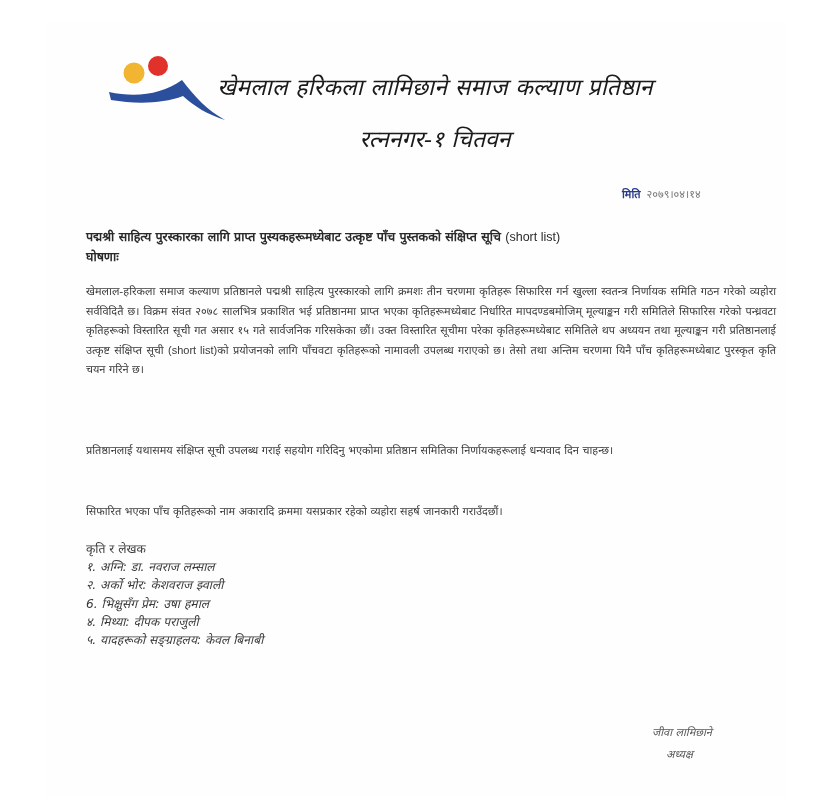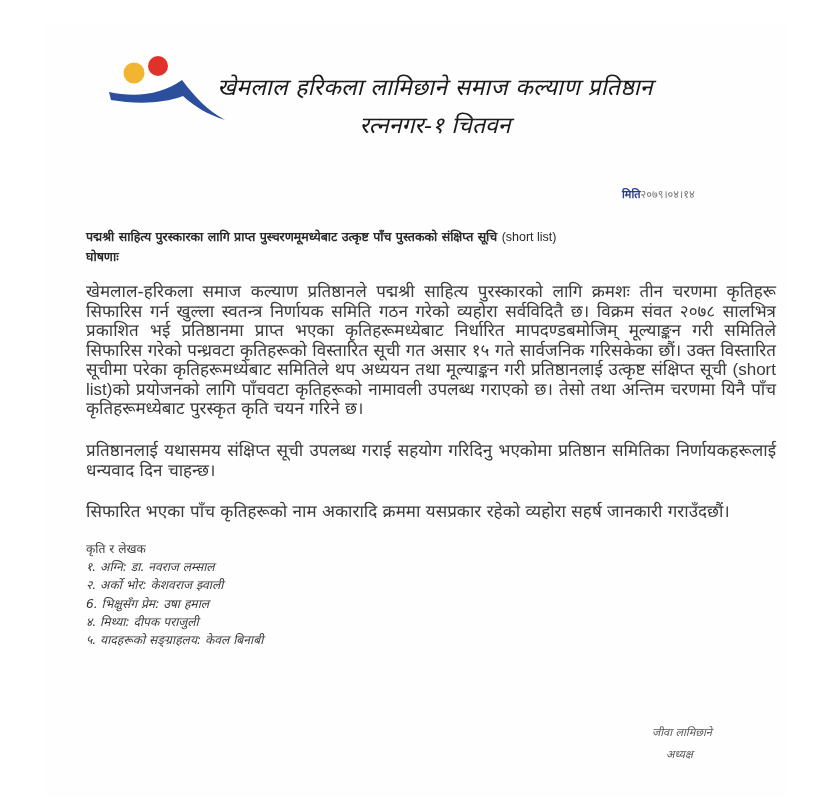--- a/index.html
+++ b/index.html
@@ -45,38 +45,39 @@
       width: 440px;
       font-size: 23px;
       font-style: italic;
       color: #1a1a1a;
       text-align: center;
       white-space: nowrap;
       letter-spacing: 0.2px;
     }
     .org-address {
       position: absolute;
-      left: 110px; top: 58px;
+      left: 110px; top: 72px;
       width: 440px;
       font-size: 23px;
       font-style: italic;
       color: #1a1a1a;
       text-align: center;
       white-space: nowrap;
     }
     
     .date-line {
       position: absolute;
       left: 622px; top: 186px;
       font-size: 11px;
       white-space: nowrap;
     }
     .date-label {
       color: #2a3a8a;
       font-weight: bold;
+      margin-right: 6px;
     }
     .date-value {
       color: #777777;
     }
     
     .title {
       position: absolute;
       left: 86px; top: 227px;
       width: 690px;
       font-size: 12.5px;
@@ -86,21 +87,21 @@
     }
     .title .latin {
       font-family: "Liberation Sans", sans-serif;
       font-weight: normal;
     }
     
     .para {
       position: absolute;
       left: 86px;
       width: 690px;
-      font-size: 17px;
+      font-size: 11px;
       line-height: 19.5px;
       color: #3a3a3a;
       text-align: justify;
     }
     .para .latin {
       font-family: "Liberation Sans", sans-serif;
     }
     .p1 { top: 282px; }
     .p2 { top: 441px; }
     .p3 { top: 502px; }
@@ -142,21 +143,21 @@
     </svg>
     <div class="org-name">खेमलाल हरिकला लामिछाने समाज कल्याण प्रतिष्ठान</div>
     <div class="org-address">रत्ननगर-१ चितवन</div>
   </div>
 
   <div class="date-line">
     <span class="date-label">मिति</span><span class="date-value">२०७९।०४।१४</span>
   </div>
 
   <div class="title">
-    <span>पद्मश्री साहित्य पुरस्कारका लागि प्राप्त पुस्चरणमूमध्येबाट उत्कृष्ट पाँच पुस्तकको संक्षिप्त सूचि </span><span class="latin">(short list)</span><br>
+    <span>पद्मश्री साहित्य पुरस्कारका लागि प्राप्त पुस्यकहरूमध्येबाट उत्कृष्ट पाँच पुस्तकको संक्षिप्त सूचि </span><span class="latin">(short list)</span><br>
     <span>घोषणाः</span>
   </div>
 
   <div class="para p1">
     <span>खेमलाल-हरिकला समाज कल्याण प्रतिष्ठानले पद्मश्री साहित्य पुरस्कारको लागि क्रमशः तीन चरणमा कृतिहरू सिफारिस गर्न खुल्ला स्वतन्त्र निर्णायक समिति गठन गरेको व्यहोरा सर्वविदितै छ। विक्रम संवत २०७८ सालभित्र प्रकाशित भई प्रतिष्ठानमा प्राप्त भएका कृतिहरूमध्येबाट निर्धारित मापदण्डबमोजिम् मूल्याङ्कन गरी समितिले सिफारिस गरेको पन्ध्रवटा कृतिहरूको विस्तारित सूची गत असार १५ गते सार्वजनिक गरिसकेका छौं। उक्त विस्तारित सूचीमा परेका कृतिहरूमध्येबाट समितिले थप अध्ययन तथा मूल्याङ्कन गरी प्रतिष्ठानलाई उत्कृष्ट संक्षिप्त सूची </span><span class="latin">(short list)</span><span>को प्रयोजनको लागि पाँचवटा कृतिहरूको नामावली उपलब्ध गराएको छ। तेसो तथा अन्तिम चरणमा यिनै पाँच कृतिहरूमध्येबाट पुरस्कृत कृति चयन गरिने छ।</span>
   </div>
 
   <div class="para p2">प्रतिष्ठानलाई यथासमय संक्षिप्त सूची उपलब्ध गराई सहयोग गरिदिनु भएकोमा प्रतिष्ठान समितिका निर्णायकहरूलाई धन्यवाद दिन चाहन्छ।</div>
 
   <div class="para p3">सिफारित भएका पाँच कृतिहरूको नाम अकारादि क्रममा यसप्रकार रहेको व्यहोरा सहर्ष जानकारी गराउँदछौं।</div>

